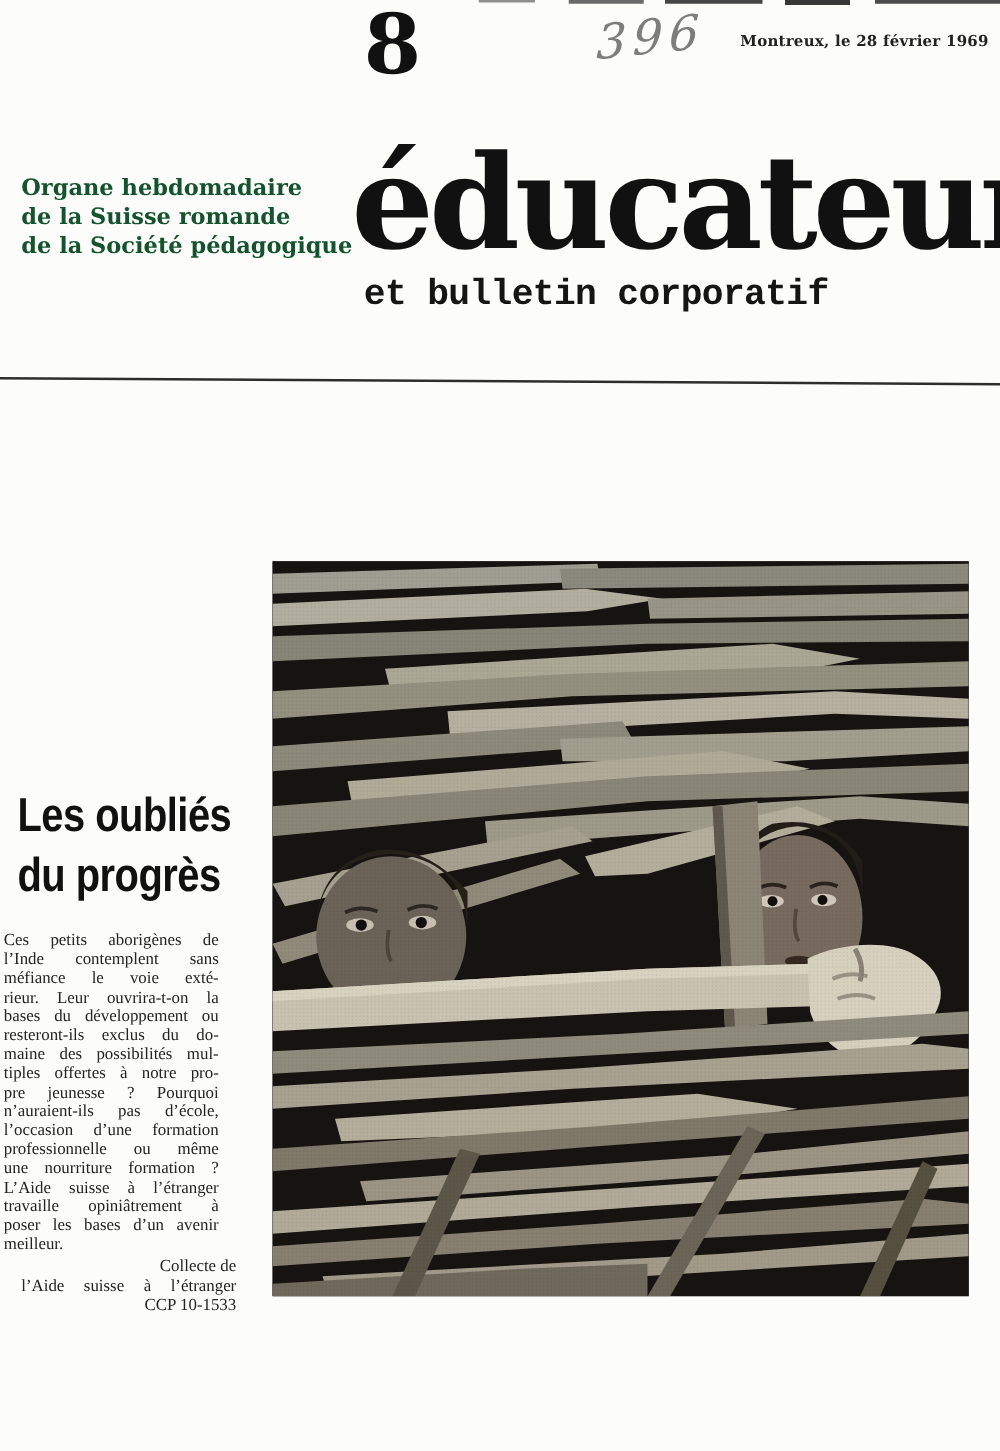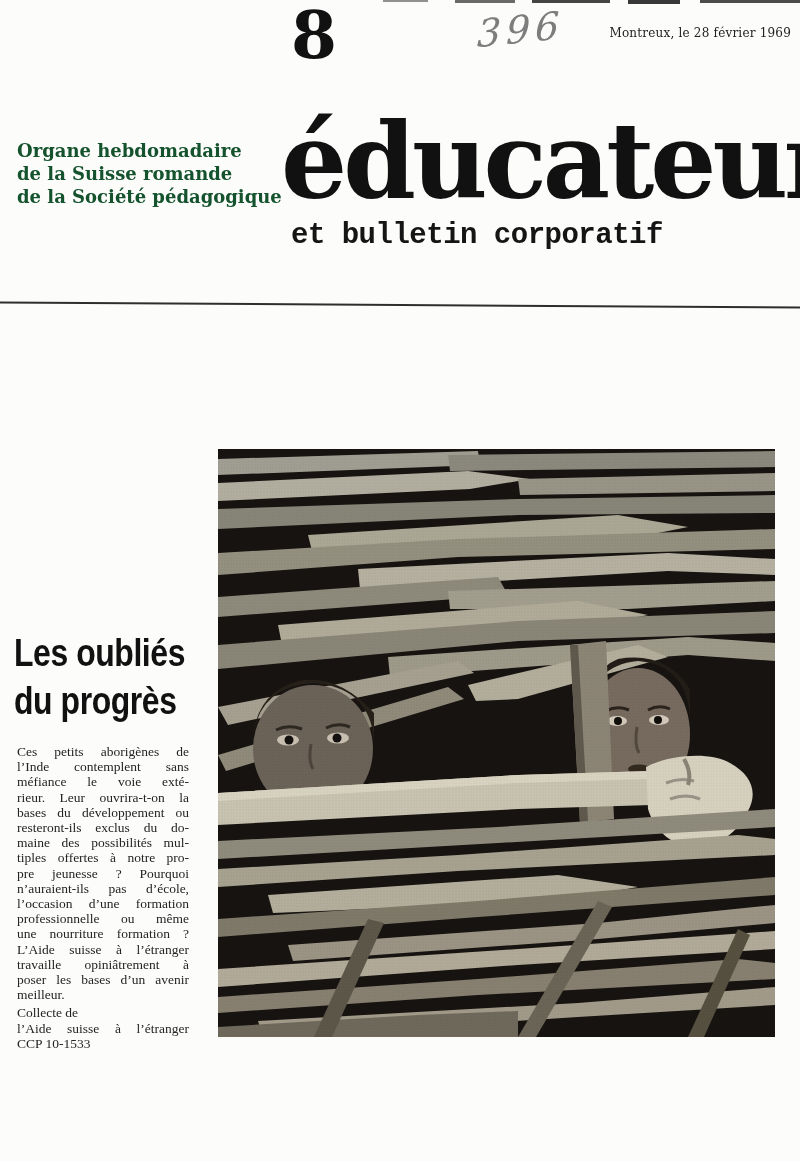--- a/index.html
+++ b/index.html
@@ -26,21 +26,21 @@
     font-family:"DejaVu Serif", serif;
     font-style:italic;font-size:38px;line-height:44px;
     color:#7d7d7d;
     letter-spacing:5px;
     transform:rotate(-6deg) skewX(-8deg);
     transform-origin:left top;
   }
   .dateline{
     position:absolute;right:9px;top:26px;
     font-family:"DejaVu Serif", serif;
-    font-weight:normal;font-size:12px;letter-spacing:.2px;
+    font-weight:bold;font-size:12px;letter-spacing:.2px;
     color:#222;
     text-align:right;
   }
   .publisher{
     position:absolute;left:17px;top:139px;
     font-family:"DejaVu Serif", serif;
     font-weight:bold;font-size:18px;line-height:23px;
     color:#14532d;
   }
   .masthead-title{
@@ -63,32 +63,32 @@
   }
   .article-heading{
     position:absolute;left:14px;top:629px;margin:0;
     font-family:"Liberation Sans", sans-serif;
     font-weight:bold;font-size:38px;line-height:48px;
     letter-spacing:-.5px;color:#111;
     transform:scaleX(.84);transform-origin:left top;
     white-space:nowrap;
   }
   .article-body{
-    position:absolute;left:17px;top:744px;width:172px;
+    position:absolute;left:3px;top:744px;width:172px;
     font-family:"Liberation Serif", serif;
     font-size:13.5px;line-height:15.2px;color:#242424;
   }
   .article-body .line{text-align:justify;text-align-last:justify;white-space:normal;}
   .article-body .line:last-child{text-align-last:left;}
   .collect-note{
     position:absolute;left:17px;top:1005px;width:172px;
     font-family:"Liberation Serif", serif;
     font-size:13.5px;line-height:15.6px;color:#242424;
   }
-  .collect-note .line{text-align:left;}
+  .collect-note .line{text-align:right;}
   .collect-note .line:nth-child(2){text-align:justify;text-align-last:justify;}
   .cover-photo{
     position:absolute;left:218px;top:449px;width:557px;height:588px;margin:0;
     background:#171310;
   }
   .cover-photo svg{display:block;width:100%;height:100%;}
 </style>
 </head>
 <body>
 

